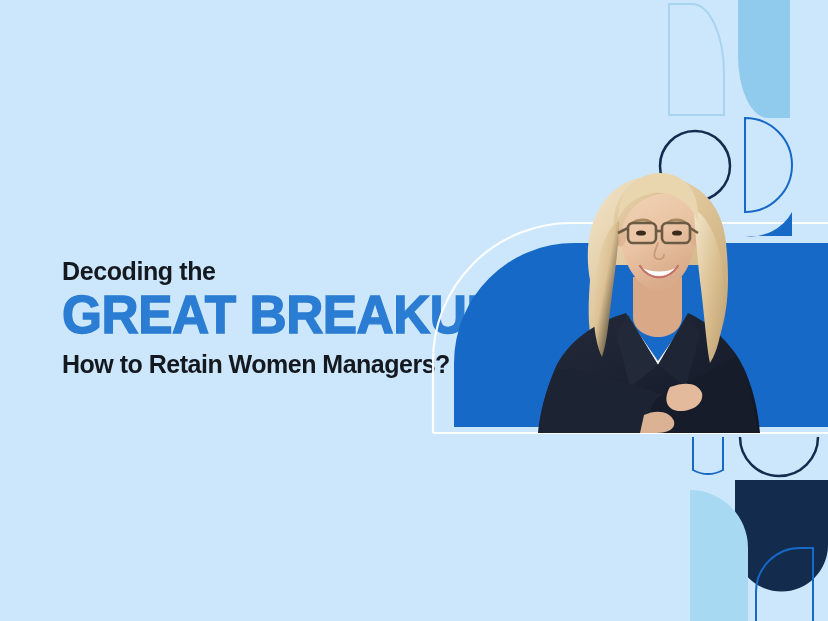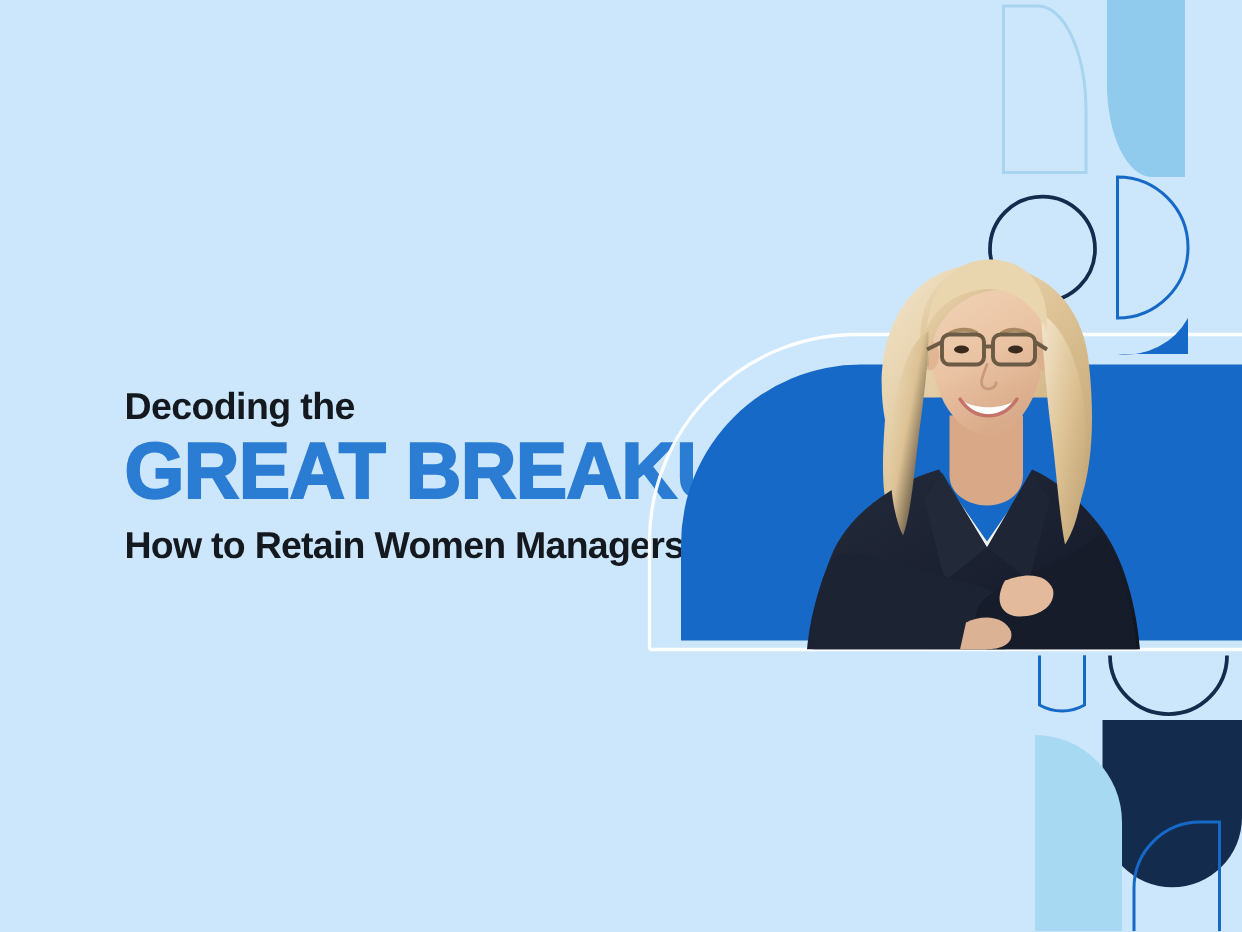--- a/index.html
+++ b/index.html
@@ -28,21 +28,21 @@
     top: 0;
     left: 0;
     width: 828px;
     height: 621px;
     pointer-events: none;
   }
 
   
   #headline {
     position: absolute;
-    left: 83px;
+    left: 62px;
     top: 258px;
     width: 420px;
   }
 
   .line-eyebrow {
     font-family: "Liberation Sans", sans-serif;
     font-weight: bold;
     font-size: 25px;
     line-height: 1.05;
     letter-spacing: -0.4px;

